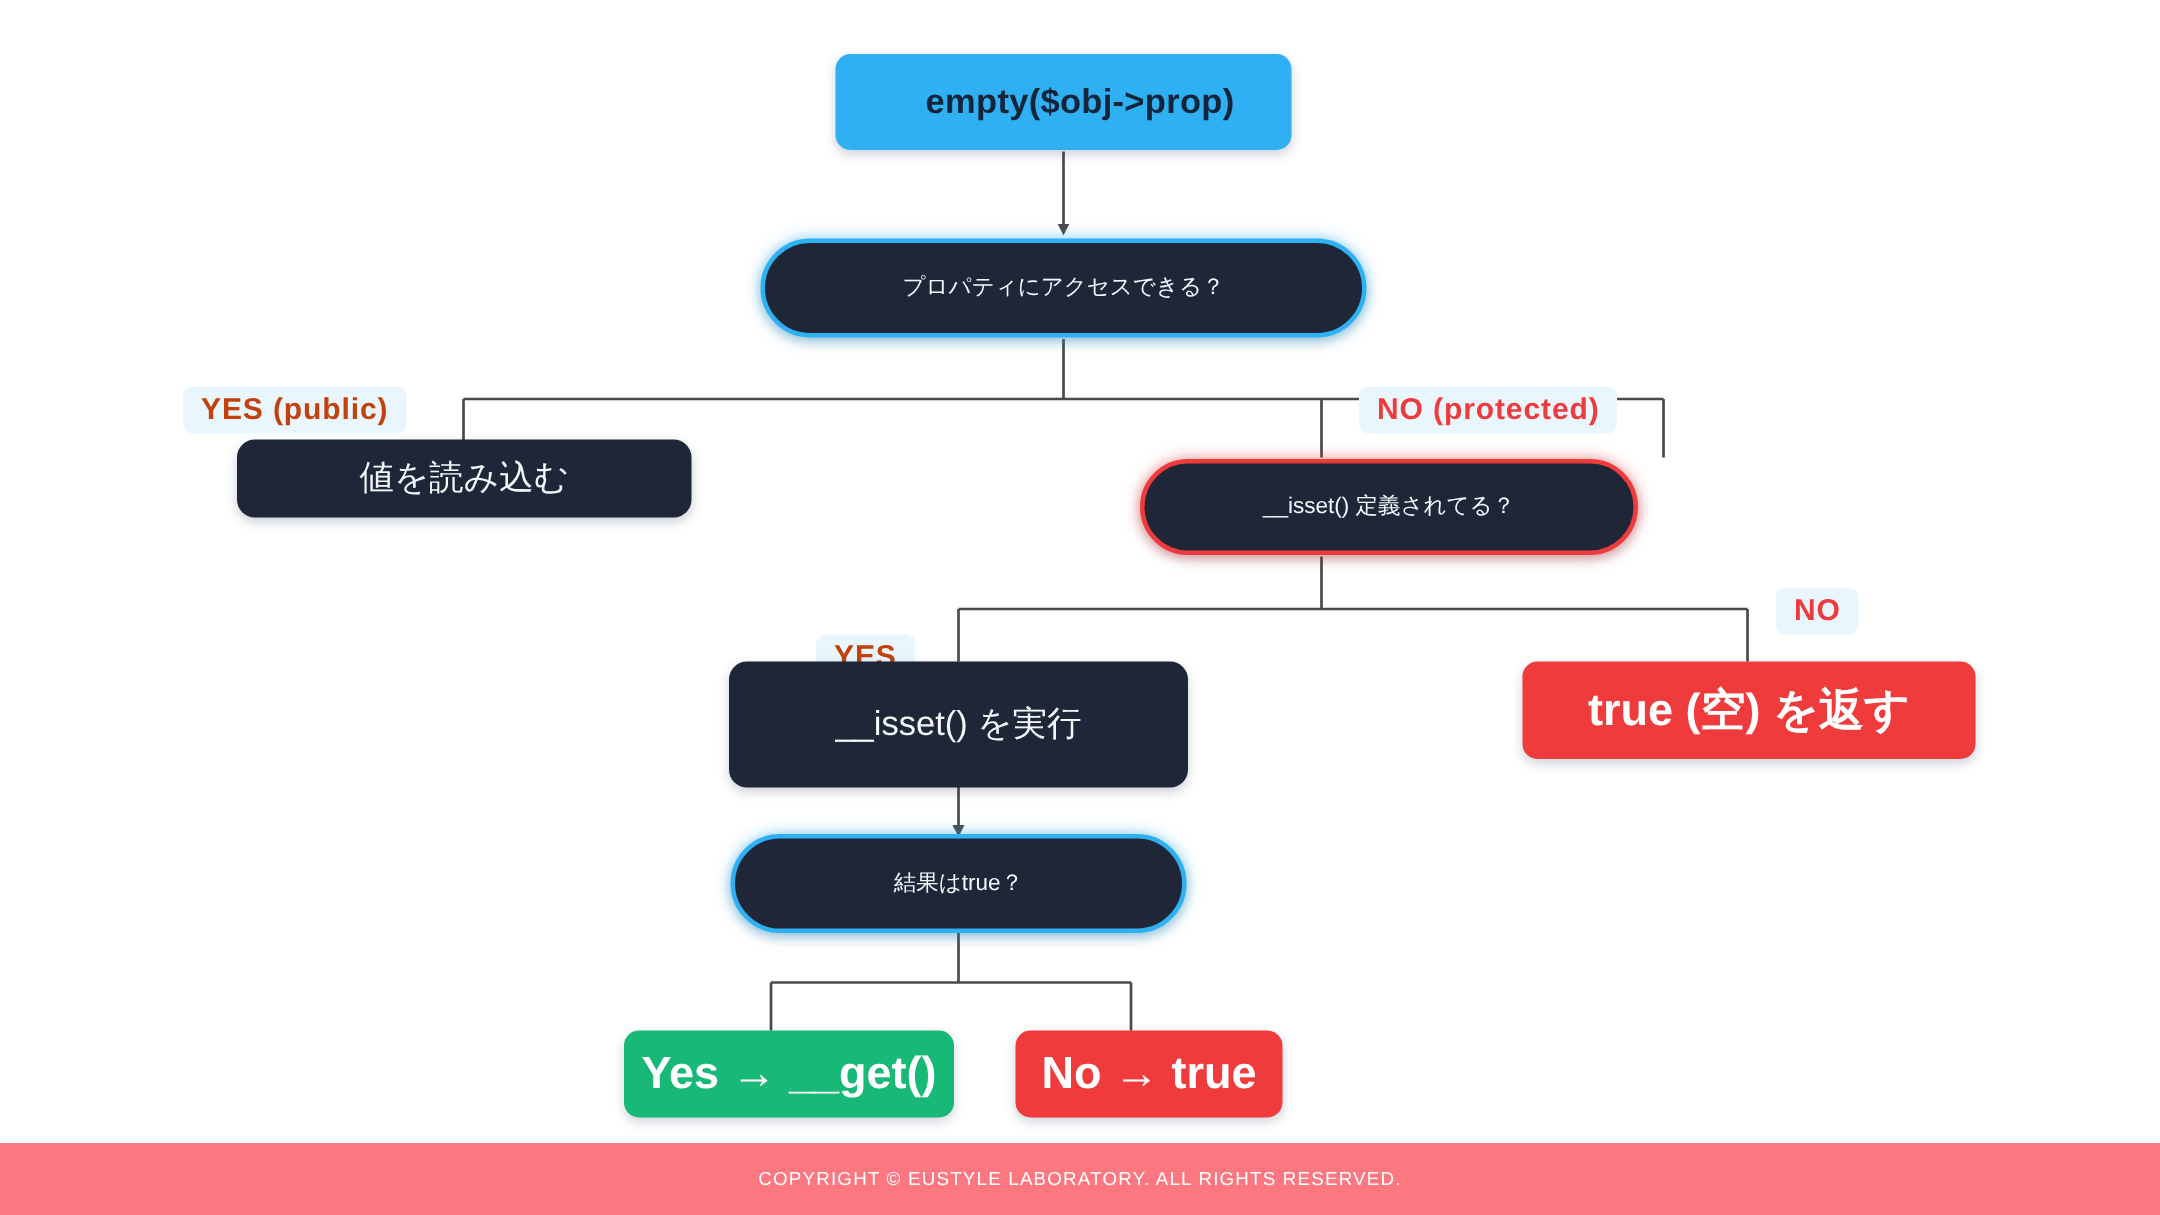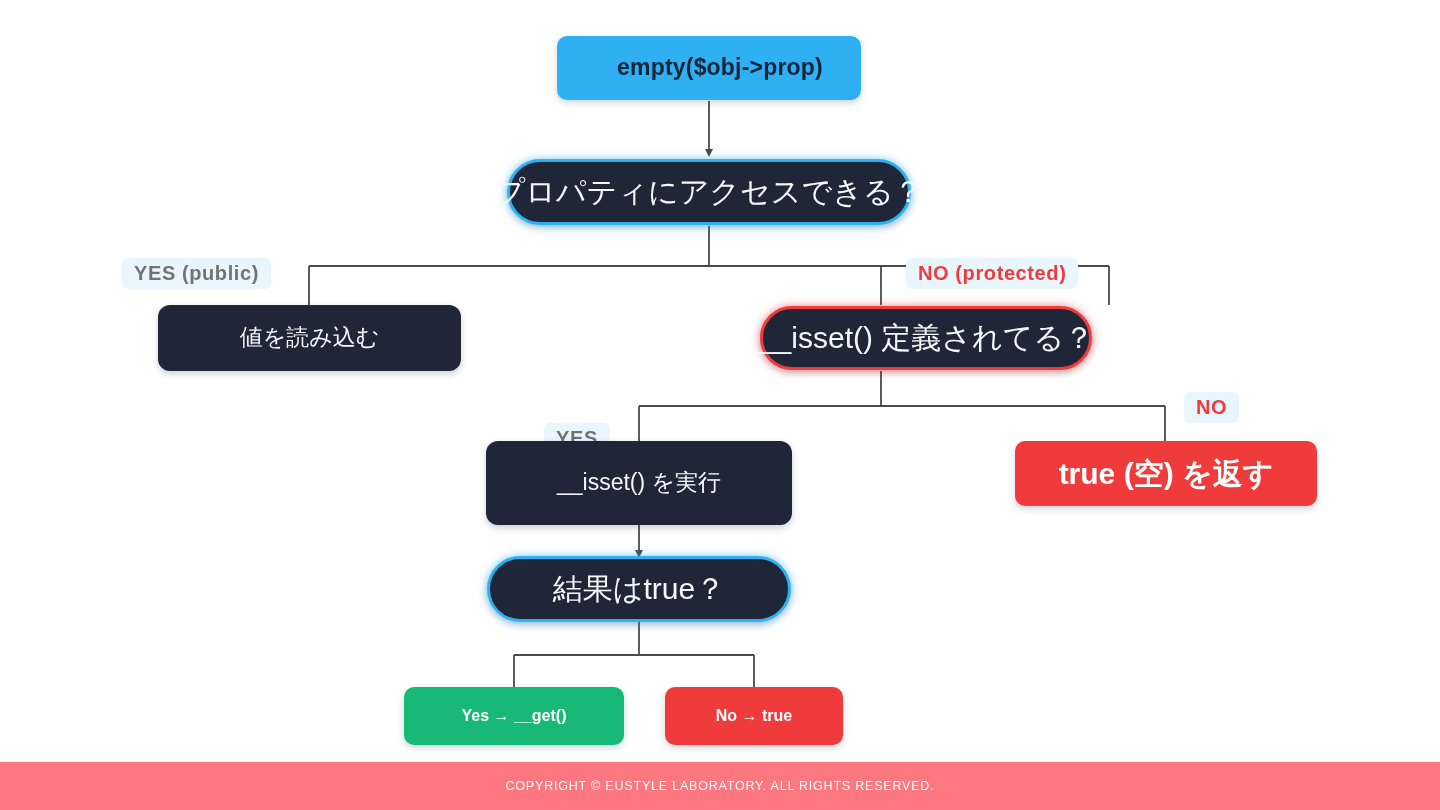--- a/index.html
+++ b/index.html
@@ -47,21 +47,21 @@
     font-weight: bold;
     letter-spacing: 0.2px;
     box-shadow: 0 3px 7px rgba(20,40,70,0.20);
   }
 
   
   .n-decision {
     background: #1e2638;
     color: #f4f7fb;
     border-radius: 999px;
-    font-size: 30px;
+    font-size: 15px;
     font-weight: 500;
     border: 3px solid #2eb0f2;
     box-shadow: 0 0 10px rgba(46,176,242,0.55), 0 3px 7px rgba(20,40,70,0.22);
   }
   .n-decision.red {
     border-color: #ef3b3b;
     box-shadow: 0 0 10px rgba(239,59,59,0.55), 0 3px 7px rgba(20,40,70,0.22);
   }
 
   
@@ -85,39 +85,40 @@
   }
   .n-green {
     background: #18b877;
     color: #ffffff;
     border-radius: 10px;
     font-size: 23px;
     font-weight: bold;
     box-shadow: 0 3px 7px rgba(20,40,70,0.20);
   }
   .n-small {
-    font-size: 16px;
+    font-size: 30px;
+    margin-left: 12px;
   }
 
   
   .blabel {
     position: absolute;
     box-sizing: border-box;
     display: flex;
     align-items: center;
     justify-content: center;
     background: #eaf6fd;
     border-radius: 6px;
     font-size: 20px;
     font-weight: bold;
     letter-spacing: 0.6px;
     white-space: nowrap;
     padding: 4px 12px;
   }
-  .blabel.blue  { color: #737373; }
+  .blabel.blue  { color: #c2410c; }
   .blabel.red   { color: #ef3b3b; }
 
   
   #footer {
     position: absolute;
     left: 0;
     bottom: 0;
     width: 1440px;
     height: 48px;
     background: #fc7780;
@@ -168,21 +169,21 @@
   </svg>
 
   <div class="node n-start" style="left:557px; top:36px; width:304px; height:64px;padding-left:22px;">empty($obj-&gt;prop)</div>
 
   <div class="node n-decision" style="left:507px; top:159px; width:404px; height:66px;">プロパティにアクセスできる？</div>
 
   <div class="blabel blue" style="left:122px; top:258px;">YES (public)</div>
 
   <div class="blabel red" style="left:906px; top:258px;">NO (protected)</div>
 
-  <div class="node n-process" style="left:158px; top:305px; width:303px; height:66px;">値を読み込む</div>
+  <div class="node n-process" style="left:158px; top:293px; width:303px; height:52px;">値を読み込む</div>
 
   <div class="node n-decision red" style="left:712px; top:306px; width:332px; height:64px;margin-left:48px;">__isset() 定義されてる？</div>
 
   <div class="blabel blue" style="left:544px; top:392px;margin-top:31px;">YES</div>
 
   <div class="blabel red" style="left:1184px; top:392px;">NO</div>
 
   <div class="node n-process" style="left:486px; top:441px; width:306px; height:84px;">__isset() を実行</div>
 
   <div class="node n-red" style="left:1015px; top:441px; width:302px; height:65px;">true (空) を返す</div>

